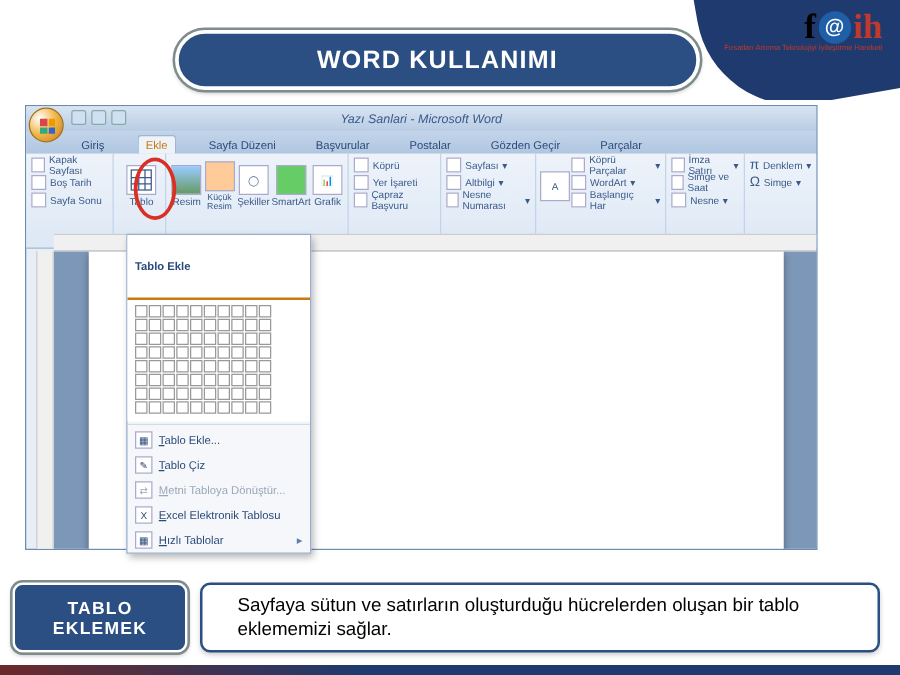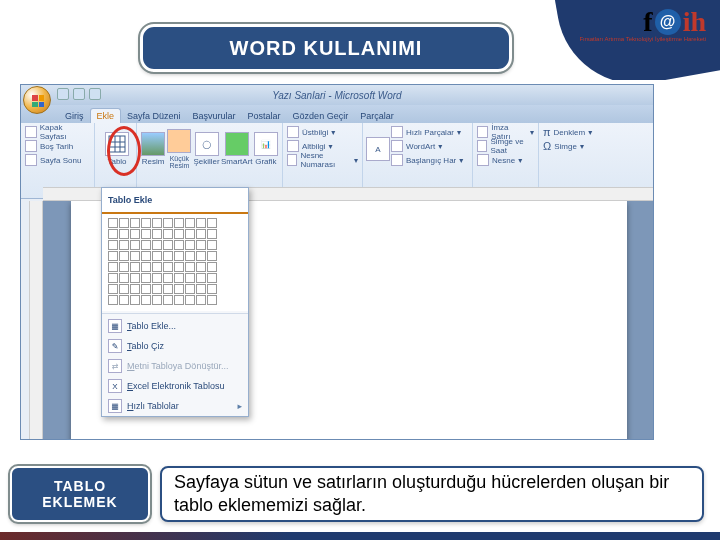--- a/index.html
+++ b/index.html
@@ -8,70 +8,70 @@
   
   .corner { position:absolute; top:0; right:0; width:180px; height:80px; overflow:hidden; }
   .corner::before { content:""; position:absolute; top:-40px; right:-40px; width:200px; height:120px; background:#1f3a6e; transform:rotate(-10deg); border-radius:0 0 0 80px; }
   .logo { position:absolute; top:6px; right:14px; display:flex; align-items:center; gap:2px; }
   .logo .f { font-size:28px; font-weight:bold; color:#000; font-family:cursive; }
   .logo .at { width:26px; height:26px; border-radius:50%; background:#1f5fa8; color:#fff; display:flex; align-items:center; justify-content:center; font-size:16px; font-weight:bold; }
   .logo .ih { font-size:28px; font-weight:bold; color:#c0392b; font-family:cursive; }
   .logo-sub { position:absolute; top:36px; right:14px; font-size:6px; color:#c0392b; }
 
   
-  .title-pill { position:absolute; top:24px; left:140px; width:372px; height:48px; background:#2b4f82; border:3px solid #fff; outline:2px solid #7f8c8d; border-radius:14px; display:flex; align-items:center; justify-content:center; color:#fff; font-size:20px; font-weight:bold; letter-spacing:1px; box-shadow:0 2px 4px rgba(0,0,0,.3); }
+  .title-pill { position:absolute; top:24px; left:140px; width:420px; height:48px; background:#2b4f82; border:3px solid #fff; outline:2px solid #7f8c8d; border-radius:24px; display:flex; align-items:center; justify-content:center; color:#fff; font-size:20px; font-weight:bold; letter-spacing:1px; box-shadow:0 2px 4px rgba(0,0,0,.3); }
 
   
   .shot { position:absolute; top:84px; left:20px; width:634px; height:356px; border:1px solid #6b8bb3; background:#e8eef6; }
   .titlebar { height:20px; background:linear-gradient(#d8e4f2,#b8cce4); display:flex; align-items:center; justify-content:center; font-size:10px; color:#3a5a8a; position:relative;font-style:italic; }
   .office-btn { position:absolute; left:2px; top:1px; width:28px; height:28px; border-radius:50%; background:radial-gradient(circle at 30% 30%,#fff,#f0b64a,#c97812); border:1px solid #a0701a; z-index:5; }
   .office-grid { position:absolute; left:8px; top:8px; width:12px; height:12px; display:grid; grid-template-columns:1fr 1fr; grid-template-rows:1fr 1fr; gap:1px; }
   .office-grid span:nth-child(1){background:#d44;} .office-grid span:nth-child(2){background:#e90;}
   .office-grid span:nth-child(3){background:#3a7;} .office-grid span:nth-child(4){background:#36c;}
 
   .qat { position:absolute; left:36px; top:3px; display:flex; gap:4px; }
   .qat span { width:12px; height:12px; background:#cfe0f2; border:1px solid #8aa; border-radius:2px; }
 
-  .tabs { display:flex; gap:0; padding-left:38px; height:18px; align-items:flex-end; background:linear-gradient(#c2d4ea,#b0c6e0); font-size:9px; color:#2a4a7a; }
+  .tabs { display:flex; gap:20px; padding-left:38px; height:18px; align-items:flex-end; background:linear-gradient(#c2d4ea,#b0c6e0); font-size:9px; color:#2a4a7a; }
   .tabs .tab { padding:2px 6px; border-radius:3px 3px 0 0; cursor:default; }
   .tabs .tab.active { background:#eef3fa; border:1px solid #9fb6d4; border-bottom:none; color:#c97812; font-weight:400; }
 
   .ribbon { height:76px; background:linear-gradient(#eef3fa,#dde8f5); border-bottom:1px solid #9fb6d4; display:flex; position:relative; font-size:8px; color:#3a5a8a; }
   .rgroup { border-right:1px solid #c2d4ea; padding:2px 4px 0; display:flex; flex-direction:column; }
   .rgroup-label { font-size:7px; text-align:center; color:#5d7fa8; margin-top:auto; padding-bottom:1px; }
   .rbig { display:flex; flex-direction:column; align-items:center; justify-content:center; width:36px; height:48px; border-radius:3px; }
   .rbig .ico { width:24px; height:24px; border:1px solid #aac; background:#fff; display:flex; align-items:center; justify-content:center; }
   .rbig .lbl { font-size:8px; margin-top:2px; text-align:center; line-height:1; }
   .rsmall { display:flex; align-items:center; gap:3px; height:14px; }
   .rsmall .ic { width:12px; height:12px; border:1px solid #aac; background:#fff; }
 
   
   .highlight { position:absolute; left:86px; top:3px; width:34px; height:50px; border:3px solid #d93025; border-radius:50%; pointer-events:none; z-index:6; }
 
   
   .dropdown { position:absolute; left:80px; top:102px; width:148px; background:#f5f7fa; border:1px solid #96aecd; box-shadow:2px 3px 6px rgba(0,0,0,.3); z-index:7; font-size:9px; color:#2a4a7a; }
-  .dd-title { padding:7px 6px; font-weight:600; border-bottom:2px solid #c97812; background:#fff; }
+  .dd-title { padding:20px 6px; font-weight:600; border-bottom:2px solid #c97812; background:#fff; }
   .dd-grid { padding:4px 6px 6px; background:#fff; }
   .cell-grid { display:grid; grid-template-columns:repeat(10,10px); grid-auto-rows:10px; gap:1px; }
   .cell-grid span { border:1px solid #999; background:#fff; }
   .dd-sep { height:1px; background:#d0dae8; margin:2px 0; }
   .dd-item { display:flex; align-items:center; gap:5px; padding:3px 6px; }
   .dd-item.disabled { color:#9aa8bb; }
   .dd-item .mi { width:14px; height:14px; border:1px solid #aac; background:#fff; display:inline-flex; align-items:center; justify-content:center; font-size:8px; }
   .dd-item .arrow { margin-left:auto; font-size:9px; color:#5d7fa8; }
 
   
   .ruler-h { position:absolute; left:22px; top:102px; right:0; height:14px; background:#f0f0f0; border-top:1px solid #ccc; border-bottom:1px solid #ccc; z-index:2; }
   .ruler-v { position:absolute; left:8px; top:116px; width:14px; bottom:0; background:#f0f0f0; border-left:1px solid #ccc; border-right:1px solid #ccc; z-index:2; }
   .doc-area { position:absolute; left:22px; top:116px; right:0; bottom:0; background:#7d97b8; overflow:hidden; }
   .page { position:absolute; left:28px; top:0; width:556px; height:300px; background:#fff; box-shadow:0 2px 6px rgba(0,0,0,.4); }
 
   
   .bottom-left { position:absolute; left:10px; bottom:18px; width:140px; height:56px; background:#2b4f82; border:2px solid #fff; outline:2px solid #7f8c8d; border-radius:8px; display:flex; flex-direction:column; align-items:center; justify-content:center; color:#fff; font-size:14px; font-weight:bold; letter-spacing:1px; box-shadow:0 2px 4px rgba(0,0,0,.3); }
-  .bottom-right { position:absolute; left:160px; right:16px; bottom:18px; height:56px; background:#fff; border:2px solid #2b4f82; border-radius:8px; display:flex; align-items:center; padding:0 12px; font-size:18px; color:#000; line-height:1.3; box-shadow:0 2px 4px rgba(0,0,0,.2); }
+  .bottom-right { position:absolute; left:160px; right:16px; bottom:18px; height:56px; background:#fff; border:2px solid #2b4f82; border-radius:8px; display:flex; align-items:center; padding:0 28px; font-size:15px; color:#000; line-height:1.3; box-shadow:0 2px 4px rgba(0,0,0,.2); }
 
   
   .edge { position:absolute; left:0; right:0; bottom:0; height:8px; background:linear-gradient(90deg,#6b2a2a,#1f3a6e 40%); }
 
   u { text-decoration:underline; }
 </style>
 </head>
 <body>
 
 <div class="corner"></div>
@@ -166,35 +166,50 @@
             <div class="lbl">SmartArt</div>
           </div>
         <div class="rbig" style="width:26px">
             <div class="ico">📊</div>
             <div class="lbl">Grafik</div>
           </div>
       </div>
       <div class="rgroup-label">Çizimler</div>
     </div>
 
+    <div class="rgroup" style="width:78px">
+      <div class="rsmall">
+          <span class="ic"></span>
+          <span>Köprü</span>
+        </div>
+      <div class="rsmall">
+          <span class="ic"></span>
+          <span>Yer İşareti</span>
+        </div>
+      <div class="rsmall">
+          <span class="ic"></span>
+          <span>Çapraz Başvuru</span>
+        </div>
+      <div class="rgroup-label">Bağlantılar</div>
+    </div>
 
     <div class="rgroup" style="width:80px">
-      <div class="rsmall"><span class="ic"></span><span>Üstbilgi</span>▾</div>
+      <div class="rsmall"><span class="ic"></span><span>Sayfası</span>▾</div>
       <div class="rsmall"><span class="ic"></span><span>Altbilgi</span>▾</div>
       <div class="rsmall"><span class="ic"></span><span>Nesne Numarası</span>▾</div>
       <div class="rgroup-label">Üstbilgi ve Altbilgi</div>
     </div>
 
     <div class="rgroup" style="width:110px">
       <div style="display:flex;gap:2px">
         <div class="rbig" style="width:22px">
             <div class="ico">A</div>
           </div>
         <div style="display:flex;flex-direction:column">
-          <div class="rsmall"><span class="ic"></span><span>Hızlı Parçalar</span>▾</div>
+          <div class="rsmall"><span class="ic"></span><span>Köprü Parçalar</span>▾</div>
           <div class="rsmall"><span class="ic"></span><span>WordArt</span>▾</div>
           <div class="rsmall"><span class="ic"></span><span>Başlangıç Har</span>▾</div>
         </div>
       </div>
       <div class="rgroup-label">Metin</div>
     </div>
 
     <div class="rgroup" style="width:66px">
       <div class="rsmall"><span class="ic"></span><span>İmza Satırı</span>▾</div>
       <div class="rsmall">

